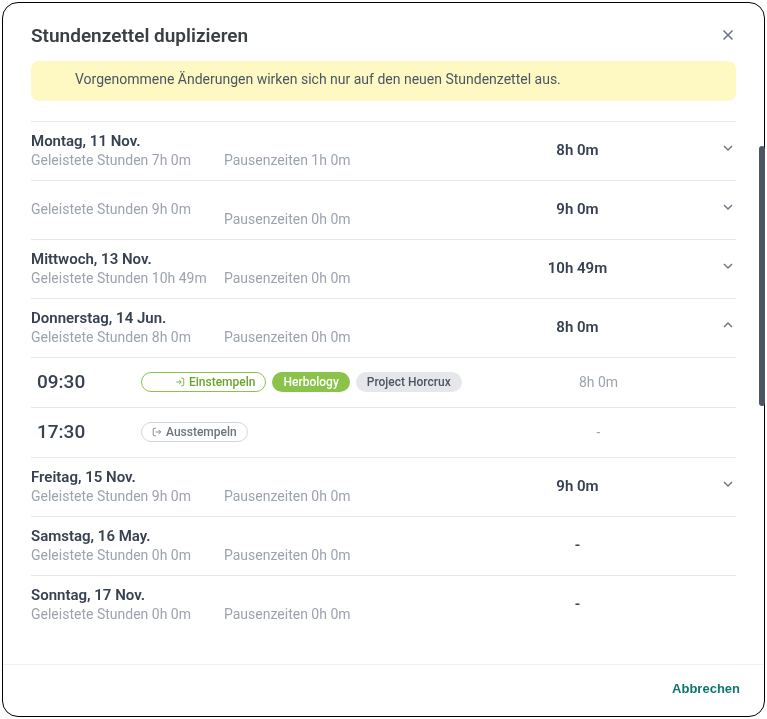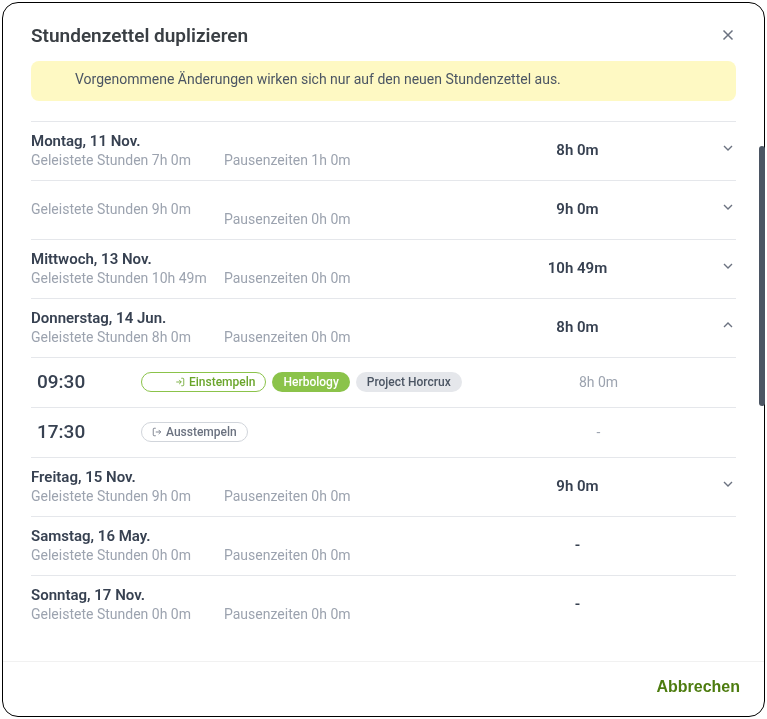--- a/index.html
+++ b/index.html
@@ -155,22 +155,22 @@
     padding: 16px 24px 20px 24px;
     display: flex;
     justify-content: flex-end;
     gap: 22px;
     align-items: center;
     border-top: 1px solid #f1f1f1;
   }
   .btn-cancel {
     background: none;
     border: none;
-    color: #4d7c0f;
-    font-size: 16px;
+    color: #0f766e;
+    font-size: 13px;
     font-weight: 600;
     cursor: pointer;
   }
   .btn-primary {
     background: #f97316;
     border: none;
     color: #fff;
     font-size: 14px;
     font-weight: 600;
     padding: 10px 16px;

